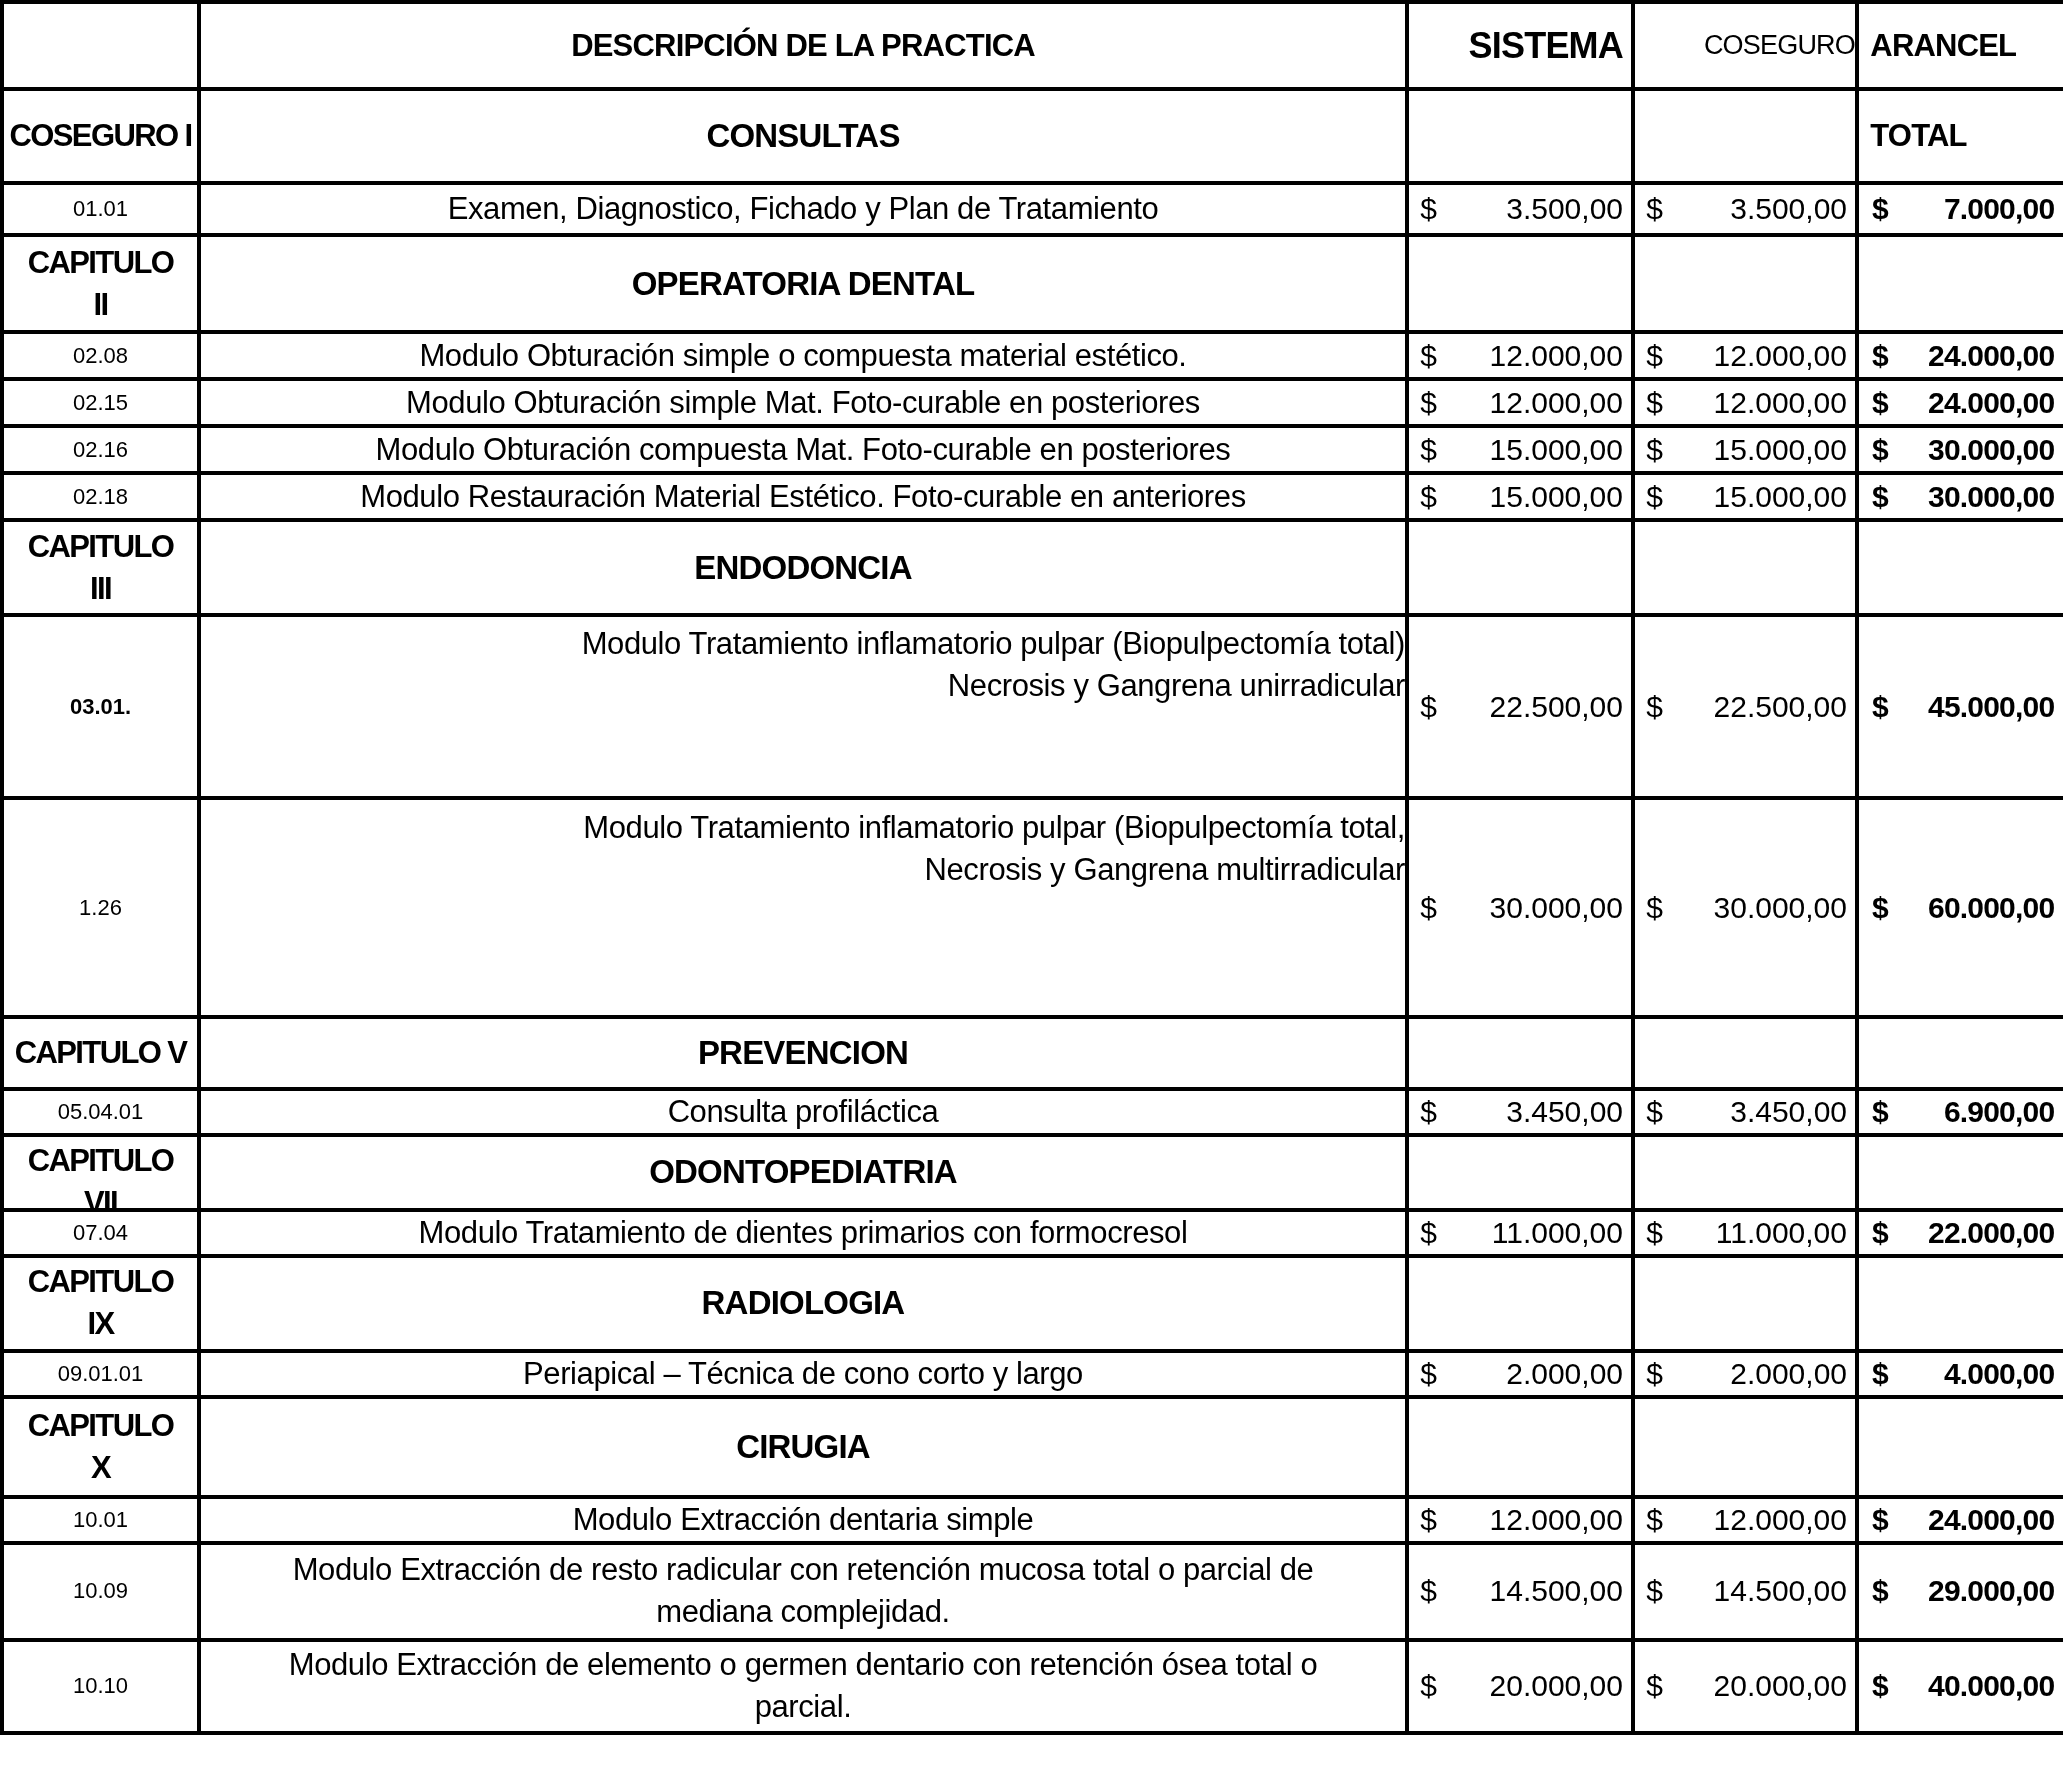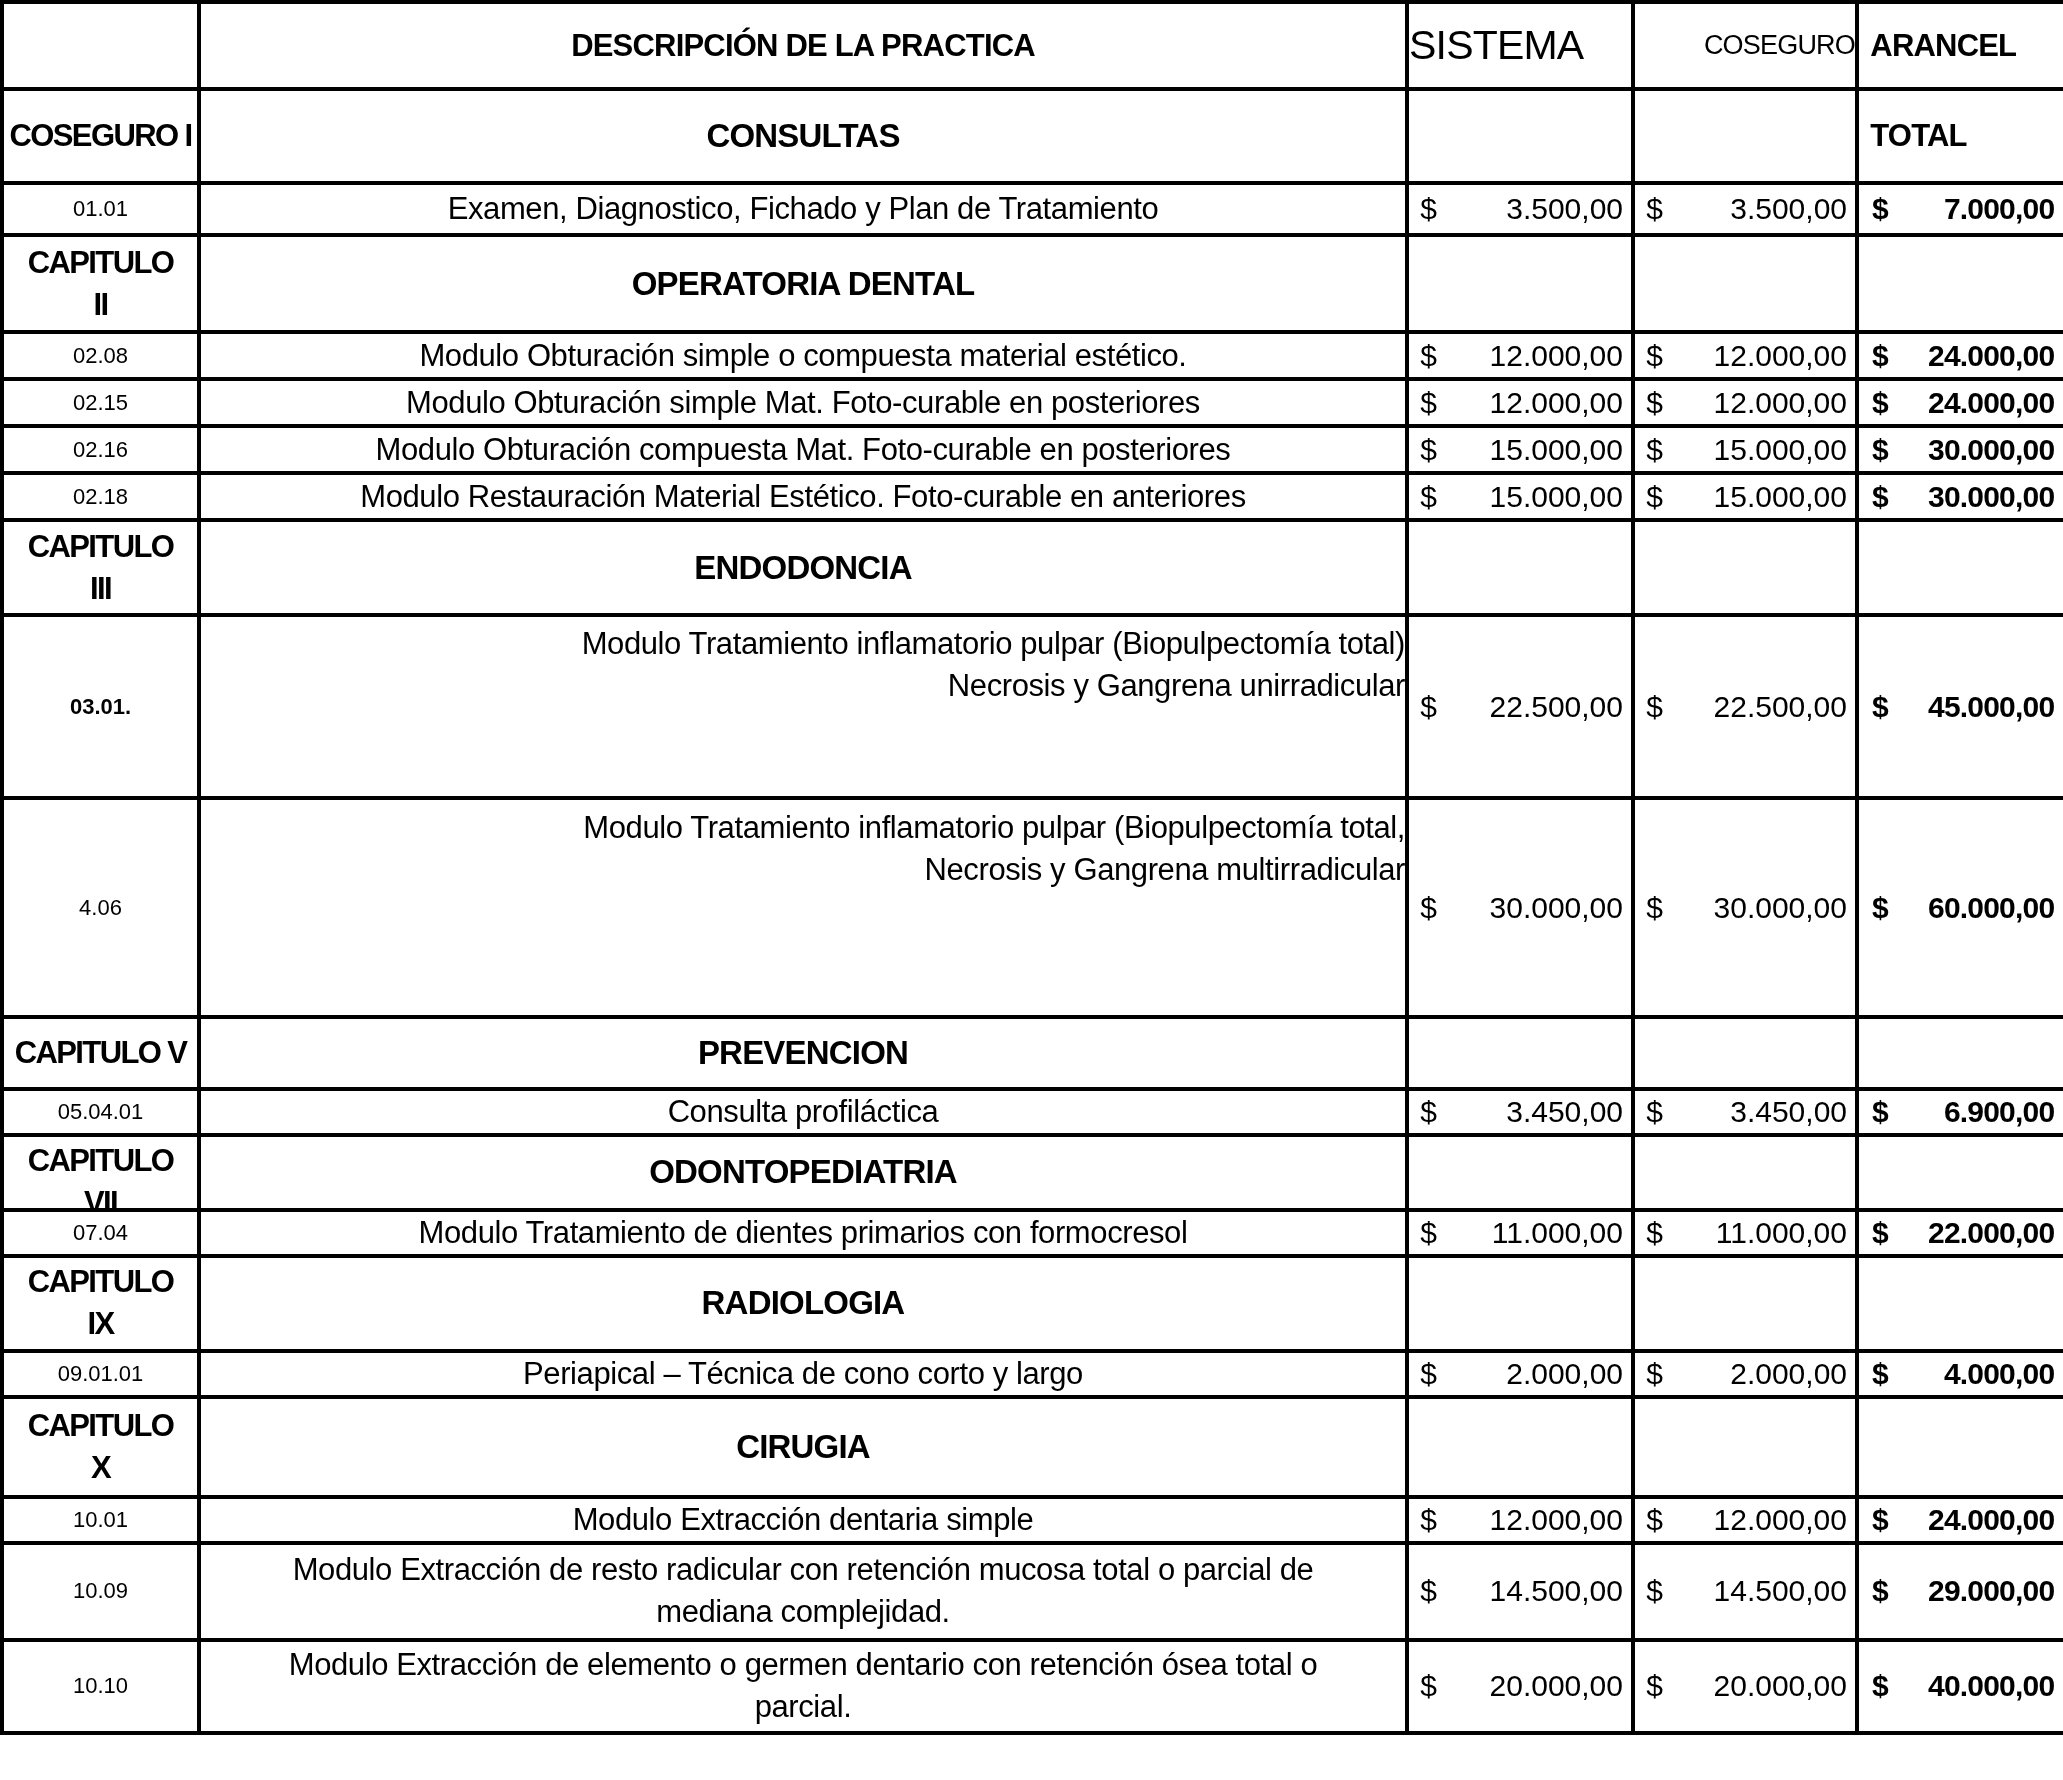--- a/index.html
+++ b/index.html
@@ -22,21 +22,21 @@
   tr.rI7  td{height:40px;}
   tr.rC9  td{height:91px;}
   tr.rI9  td{height:39px;}
   tr.rC10 td{height:96px;}
   tr.rI10 td{height:41px;}
   tr.r1009 td{height:93px;}
   tr.r1010 td{height:89px;}
 
   
   .hdesc{font-weight:bold;text-align:center;font-size:31px;letter-spacing:-0.8px;}
-  .hsis {font-weight:normal;text-align:left;padding-right:8px;font-size:41px;letter-spacing:-0.8px;}
+  .hsis {font-weight:bold;text-align:right;padding-right:8px;font-size:36px;letter-spacing:-0.8px;}
   .hcos {font-weight:normal;text-align:right;font-size:27px;letter-spacing:-0.8px;}
   .har  {font-weight:bold;text-align:left;padding-left:11.3px;font-size:31px;letter-spacing:-0.8px;}
   .tot  {font-weight:bold;text-align:left;padding-left:11.3px;font-size:31px;letter-spacing:-0.8px;}
 
   
   .cap{font-weight:bold;text-align:center;font-size:31px;letter-spacing:-1.6px;}
   .capline{display:block;line-height:42px;}
   .cap-clip{vertical-align:top;}
   .clipbox{display:block;height:68px;overflow:hidden;padding-top:3.2px;}
   .sect{font-weight:bold;text-align:center;font-size:33px;letter-spacing:-0.8px;}
@@ -253,21 +253,21 @@
         </td>
     <td class="money ar">
           <div class="mwrap">
             <span>$</span>
             <span>45.000,00</span>
           </div>
         </td>
   </tr>
 
   <tr class="r302">
-    <td class="code">4.06</td>
+    <td class="code">1.26</td>
     <td class="desc vtop">
       <span class="dline">Modulo Tratamiento inflamatorio pulpar (Biopulpectomía total,</span>
       <span class="dline">Necrosis y Gangrena multirradicular</span>
     </td>
     <td class="money">
           <div class="mwrap">
             <span>$</span>
             <span>30.000,00</span>
           </div>
         </td>

